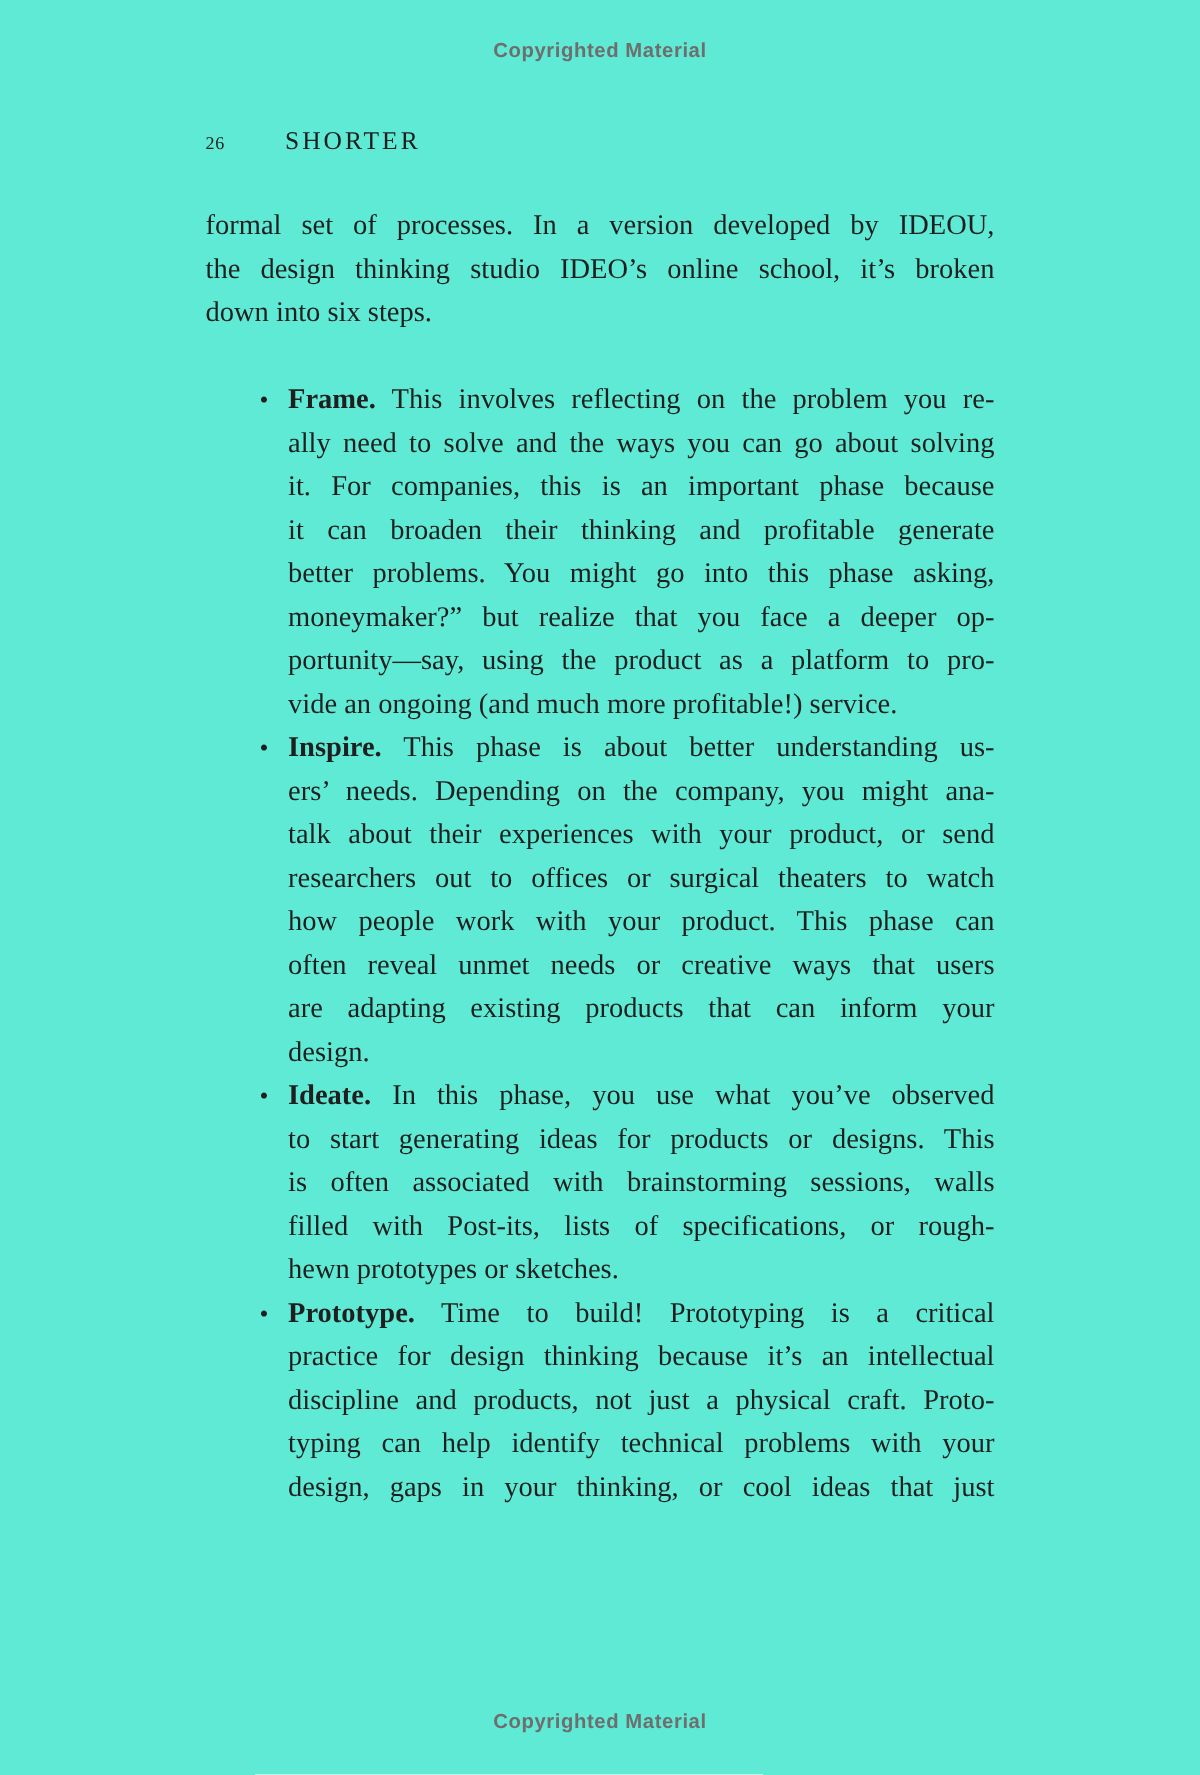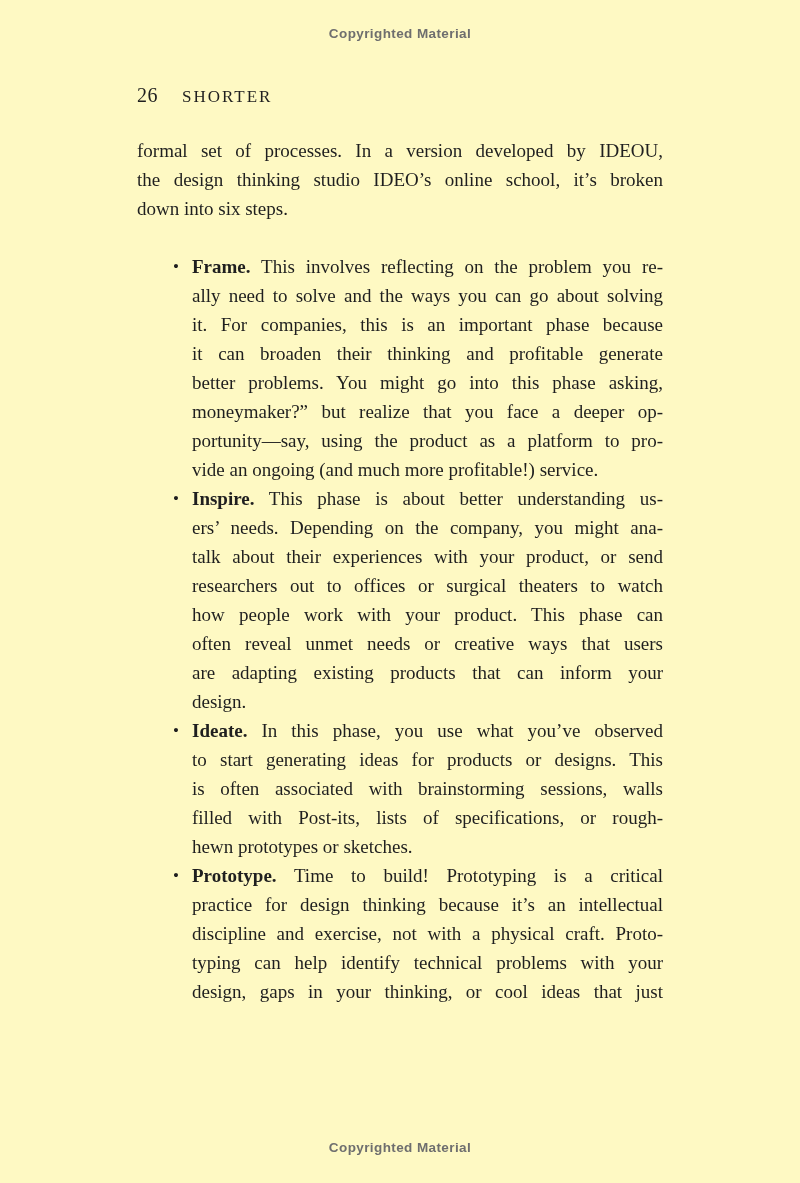--- a/index.html
+++ b/index.html
@@ -1,20 +1,20 @@
 <!DOCTYPE html>
 <html><head>
 <meta charset="utf-8">
 <style>
   html, body { margin: 0; padding: 0; background: #ffffff; }
   .page {
     position: relative;
     width: 800px;
     height: 1183px;
-    background: #fef9c3;
+    background: #5eead4;
     font-family: "Liberation Serif", serif;
     color: #1f1f1f;
     overflow: hidden;
   }
   .copyright {
     position: absolute;
     left: 0;
     width: 100%;
     text-align: center;
     font-family: "Liberation Sans", sans-serif;
@@ -26,21 +26,21 @@
   .copyright.top { top: 26px; }
   .copyright.bottom { top: 1140px; }
   .running-head {
     position: absolute;
     left: 137px;
     top: 84px;
     font-size: 17px;
     color: #1f1f1f;
     white-space: nowrap;
   }
-  .running-head .pagenum { font-size: 20px; margin-right: 24px; letter-spacing: 0.5px; }
+  .running-head .pagenum { font-size: 12px; margin-right: 40px; letter-spacing: 0.5px; }
   .running-head .title { letter-spacing: 2px; }
   .body-text {
     position: absolute;
     left: 137px;
     top: 136px;
     width: 526px;
     font-size: 19px;
     line-height: 29px;
   }
   .line {
@@ -114,21 +114,21 @@
           <div class="line"><b>Ideate.</b> In this phase, you use what you’ve observed</div>
           <div class="line">to start generating ideas for products or designs. This</div>
           <div class="line">is often associated with brainstorming sessions, walls</div>
           <div class="line">filled with Post-its, lists of specifications, or rough-</div>
           <div class="line last">hewn prototypes or sketches.</div>
         </li>
         <li class="bullet-item">
           <span class="marker">•</span>
           <div class="line"><b>Prototype.</b> Time to build! Prototyping is a critical</div>
           <div class="line">practice for design thinking because it’s an intellectual</div>
-          <div class="line">discipline and exercise, not with a physical craft. Proto-</div>
+          <div class="line">discipline and products, not just a physical craft. Proto-</div>
           <div class="line">typing can help identify technical problems with your</div>
           <div class="line">design, gaps in your thinking, or cool ideas that just</div>
         </li>
       </ul>
   </div>
 
   <div class="copyright bottom">Copyrighted Material</div>
 
 </div>
 

